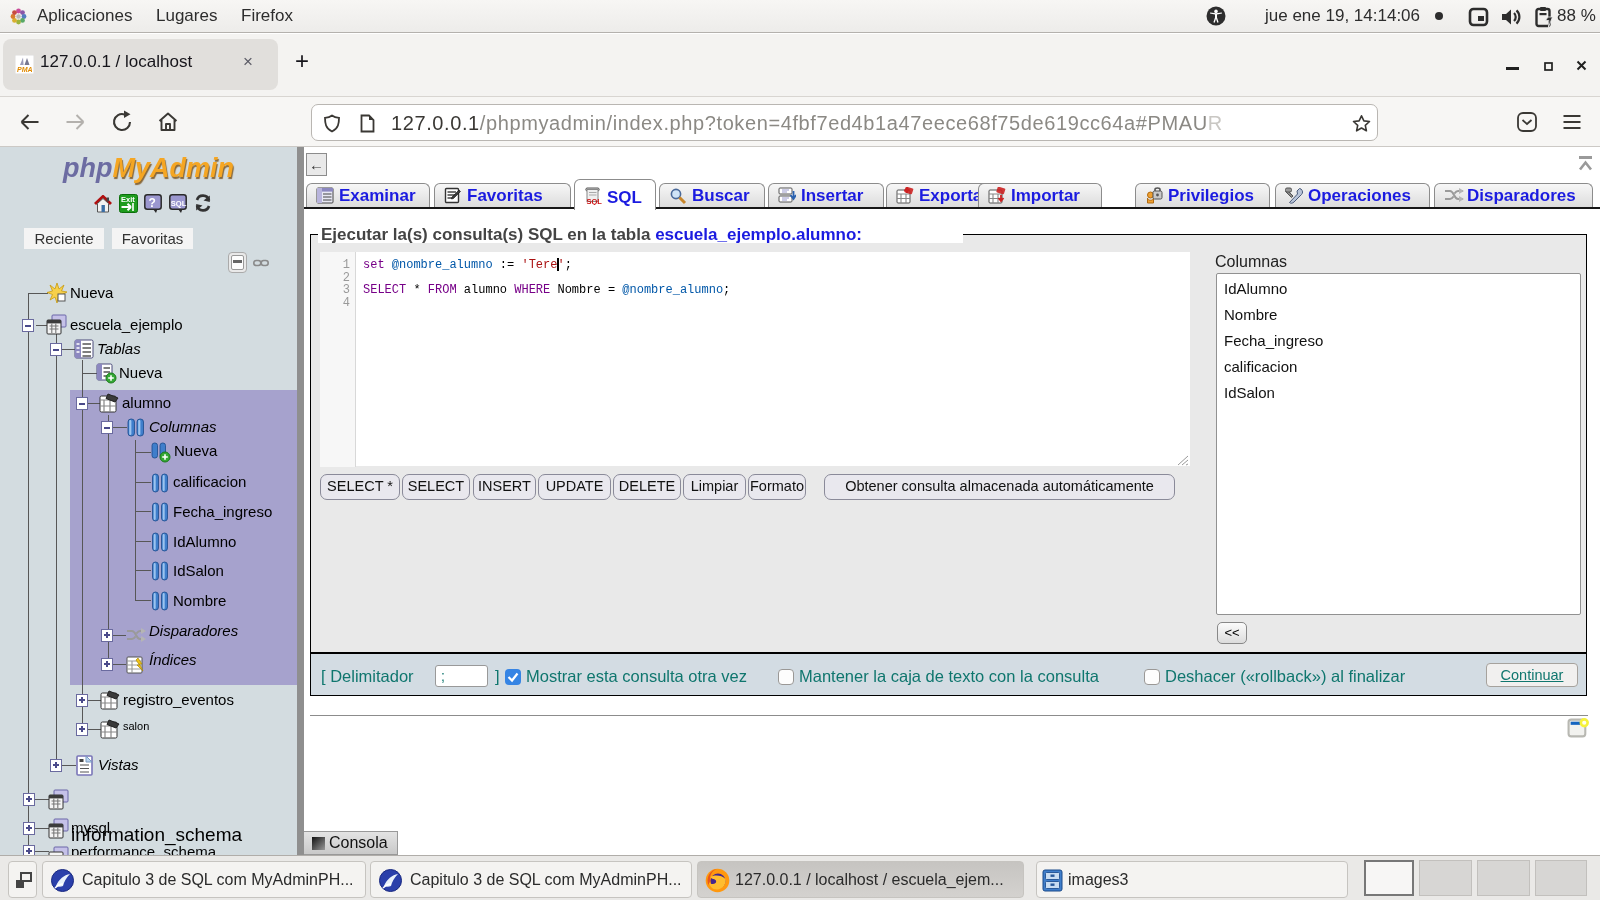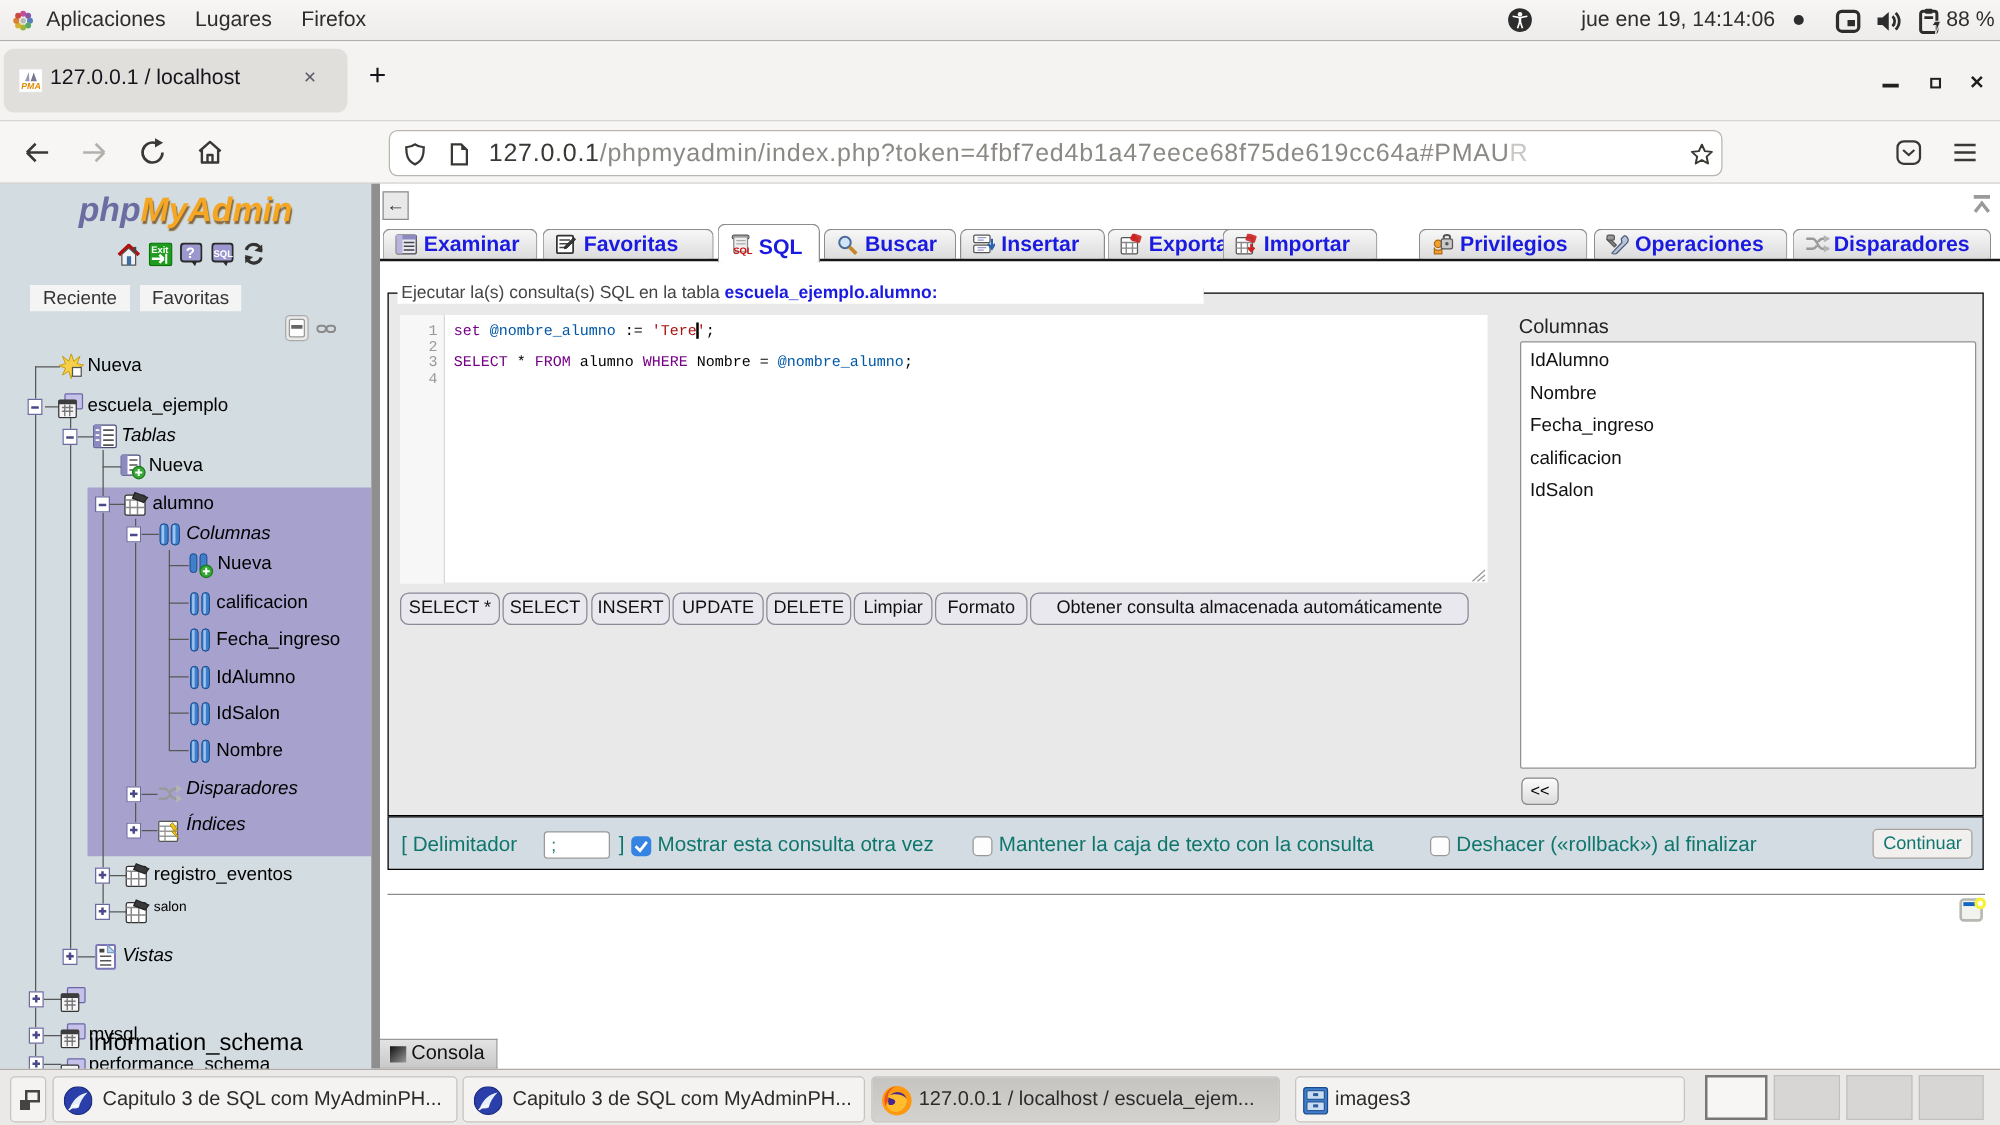--- a/index.html
+++ b/index.html
@@ -43,21 +43,21 @@
   border-radius:6px 6px 0 0; background:linear-gradient(#f7f7f7,#dcdcdc);
   font-size:17px; font-weight:bold; color:#1b1be0; white-space:nowrap; }
 .ptab .ic { position:absolute; left:9px; top:3px; }
 .ptab .tx { position:absolute; left:32px; top:2px; }
 .ptab.act { top:32px; height:31px; background:#fff; z-index:5; }
 #tabline { position:absolute; left:0; top:60px; width:1296px; height:2px; background:#161616; }
 
 #fs { position:absolute; left:6px; top:87px; width:1277px; height:419px; background:#e9e9e9;
   border:1px solid #000; border-top:1px solid #000; }
 #legend { position:absolute; left:14px; top:78px; width:645px; height:18px; background:#fff;
-  font-size:14px; font-weight:normal; color:#444; white-space:nowrap; z-index:3; }
+  font-size:17px; font-weight:bold; color:#444; white-space:nowrap; z-index:3; }
 #legend b { color:#1b1be0; }
 #legend { padding-left:3px; }
 
 #editor { position:absolute; left:9px; top:17px; width:870px; height:214px; background:#fff; font-family:"Liberation Mono",monospace; font-size:12px; }
 #gutter { position:absolute; left:0; top:0; width:36px; height:215px; background:#f7f7f7; border-right:1px solid #d8d8d8; }
 .lnum { position:absolute; width:30px; text-align:right; color:#999; font-size:12px; }
 .cline { position:absolute; left:43px; font-size:12px; white-space:pre; color:#000; }
 .kw { color:#770088; } .vr { color:#0057a8; } .st { color:#aa1111; }
 
 .qbtn { position:absolute; top:239px; height:26px; background:#e9e8ee;
@@ -67,21 +67,21 @@
 #colslabel { position:absolute; left:904px; top:18px; font-size:16px; color:#222; }
 #colsbox { position:absolute; left:905px; top:38px; width:365px; height:342px; background:#fff; border:1px solid #919191; border-radius:2px; font-size:15px; color:#111; }
 #colsbox div { padding-left:7px; height:26px; line-height:26px; }
 #colsbox div:first-child { margin-top:2px; }
 #ltbtn { position:absolute; left:906px; top:387px; width:30px; height:22px; background:linear-gradient(#fbfbfb,#dcdcdc); border:1px solid #888; border-radius:5px; text-align:center; font-size:13px; padding-top:2px; }
 
 #fsfoot { position:absolute; left:6px; top:506px; width:1277px; height:43px; background:#d3dce3; border:1px solid #000; font-size:16.5px; color:#0f766e; }
 .cb { position:absolute; top:13px; width:16px; height:16px; border-radius:4px; }
 .cb.off { background:#fdfdfd; border:1px solid #9a9896; }
 .cb.on { background:#3584e4; }
-#contbtn { position:absolute; right:8px; top:9px; width:80px; height:24px; background:#f1f0ef; border:1px solid #a6a29d; border-radius:4px; font-size:14.5px; text-align:center; line-height:22px; }
+#contbtn { position:absolute; right:8px; top:9px; width:92px; height:24px; background:#f1f0ef; border:1px solid #a6a29d; border-radius:4px; font-size:14.5px; text-align:center; line-height:22px;text-decoration:underline; }
 #sepline { position:absolute; left:6px; top:568px; width:1278px; height:1px; background:#8c8c8c; }
 #consola { position:absolute; left:0px; top:684px; width:94px; height:24px; background:linear-gradient(#e3e3e3,#c9c9c9); border:1px solid #999; border-left:none; font-size:16px; color:#111; }
 
 #taskbar { position:absolute; top:855px; left:0; width:1600px; height:45px; background:#eae9e7; border-top:1px solid #b0ada9; }
 .tbtn { position:absolute; top:5px; height:37px; background:#f4f3f1; border:1px solid #c6c4c0; border-radius:4px; font-size:16px; color:#2b2b2b; overflow:hidden; white-space:nowrap; }
 .tbtn.act { background:linear-gradient(#c6c4c1,#d4d2cf); }
 .wscell { position:absolute; top:4px; width:50px; height:36px; }
 </style>
 </head>
 <body>
@@ -537,21 +537,21 @@
    <svg class="abs" style="left:857px;top:203px" width="12" height="11" viewBox="0 0 12 11">
             <path d="M11 1 L1 10 M11 5 L5 10 M11 9 L9 10" stroke="#999" stroke-width="1"></path>
           </svg>
   </div>
   <div class="qbtn" style="left:9px;width:80px">SELECT *</div>
   <div class="qbtn" style="left:91px;width:68px">SELECT</div>
   <div class="qbtn" style="left:162px;width:63px">INSERT</div>
   <div class="qbtn" style="left:227px;width:73px">UPDATE</div>
   <div class="qbtn" style="left:302px;width:68px">DELETE</div>
   <div class="qbtn" style="left:372px;width:63px">Limpiar</div>
-  <div class="qbtn" style="left:437px;width:74px">Formato</div>
+  <div class="qbtn" style="left:437px;width:58px">Formato</div>
   <div class="qbtn" style="left:513px;width:351px">Obtener consulta almacenada automáticamente</div>
   <div id="colslabel">Columnas</div>
   <div id="colsbox">
           <div>IdAlumno</div>
           <div>Nombre</div>
           <div>Fecha_ingreso</div>
           <div>calificacion</div>
           <div>IdSalon</div>
         </div>
   <div id="ltbtn">&lt;&lt;</div>

